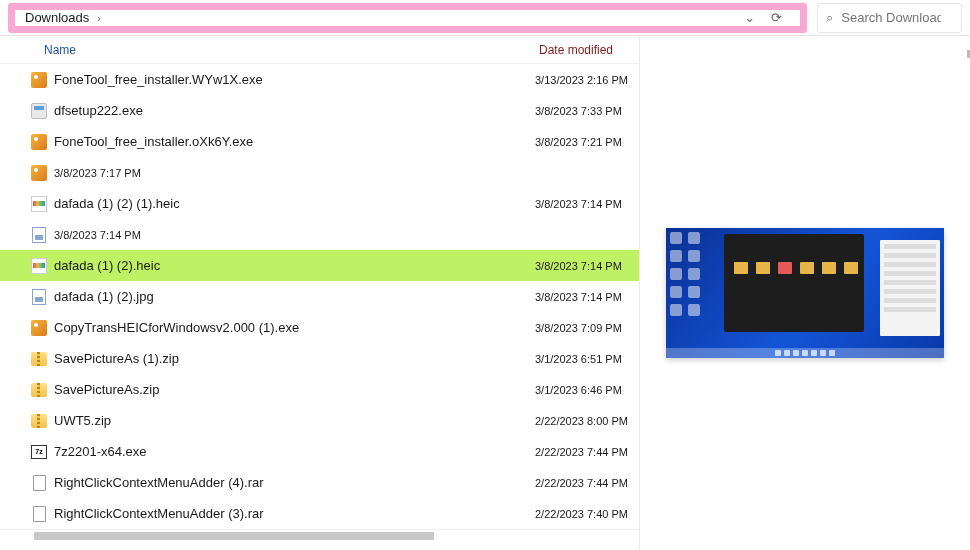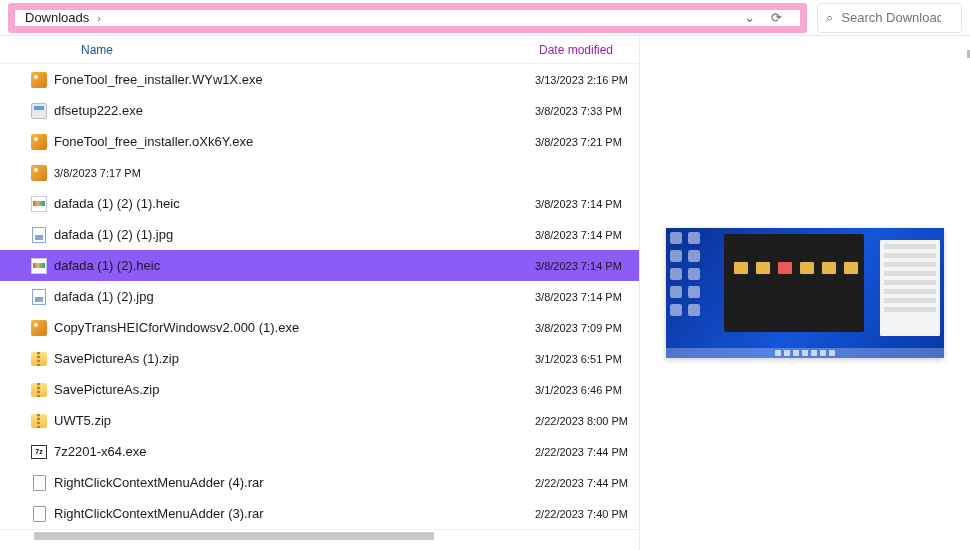--- a/index.html
+++ b/index.html
@@ -66,46 +66,45 @@
   border-right: 1px solid #eaeaea;
   overflow: hidden;
   display:flex;
   flex-direction: column;
 }
 .columns {
   display: flex;
   height: 28px;
   align-items: center;
   border-bottom: 1px solid #eee;
-  padding-left: 37px;
 }
 .col-name {
   color: #2154a5;
   font-size: 12px;
   padding-left: 44px;
   flex: 1;
 }
 .col-date {
-  color: #a21caf;
+  color: #7f1d1d;
   font-size: 12px;
   width: 100px;
   padding-right: 10px;
 }
 .rows {
   overflow: hidden;
 }
 .row {
   display: flex;
   align-items: center;
   height: 31px;
   padding-left: 30px;
   cursor: pointer;
 }
 .row.selected {
-  background: #8b5cf6;
+  background: #bef264;
 }
 .row .icon {
   width: 18px;
   height: 18px;
   margin-right: 6px;
   display:flex;
   align-items:center;
   justify-content:center;
   flex-shrink: 0;
 }
@@ -317,21 +316,20 @@
           <span class="icon">
             <div class="ic-heic"></div>
           </span>
           <span class="fname">dafada  (1) (2) (1).heic</span>
           <span class="fdate">3/8/2023 7:14 PM</span>
         </div>
         <div class="row">
           <span class="icon">
             <div class="ic-jpg"></div>
           </span>
-          <span class="fname">dafada  (1) (2) (1).jpg</span>
           <span class="fdate">3/8/2023 7:14 PM</span>
         </div>
         <div class="row selected">
           <span class="icon">
             <div class="ic-heic"></div>
           </span>
           <span class="fname">dafada  (1) (2).heic</span>
           <span class="fdate">3/8/2023 7:14 PM</span>
         </div>
         <div class="row">

